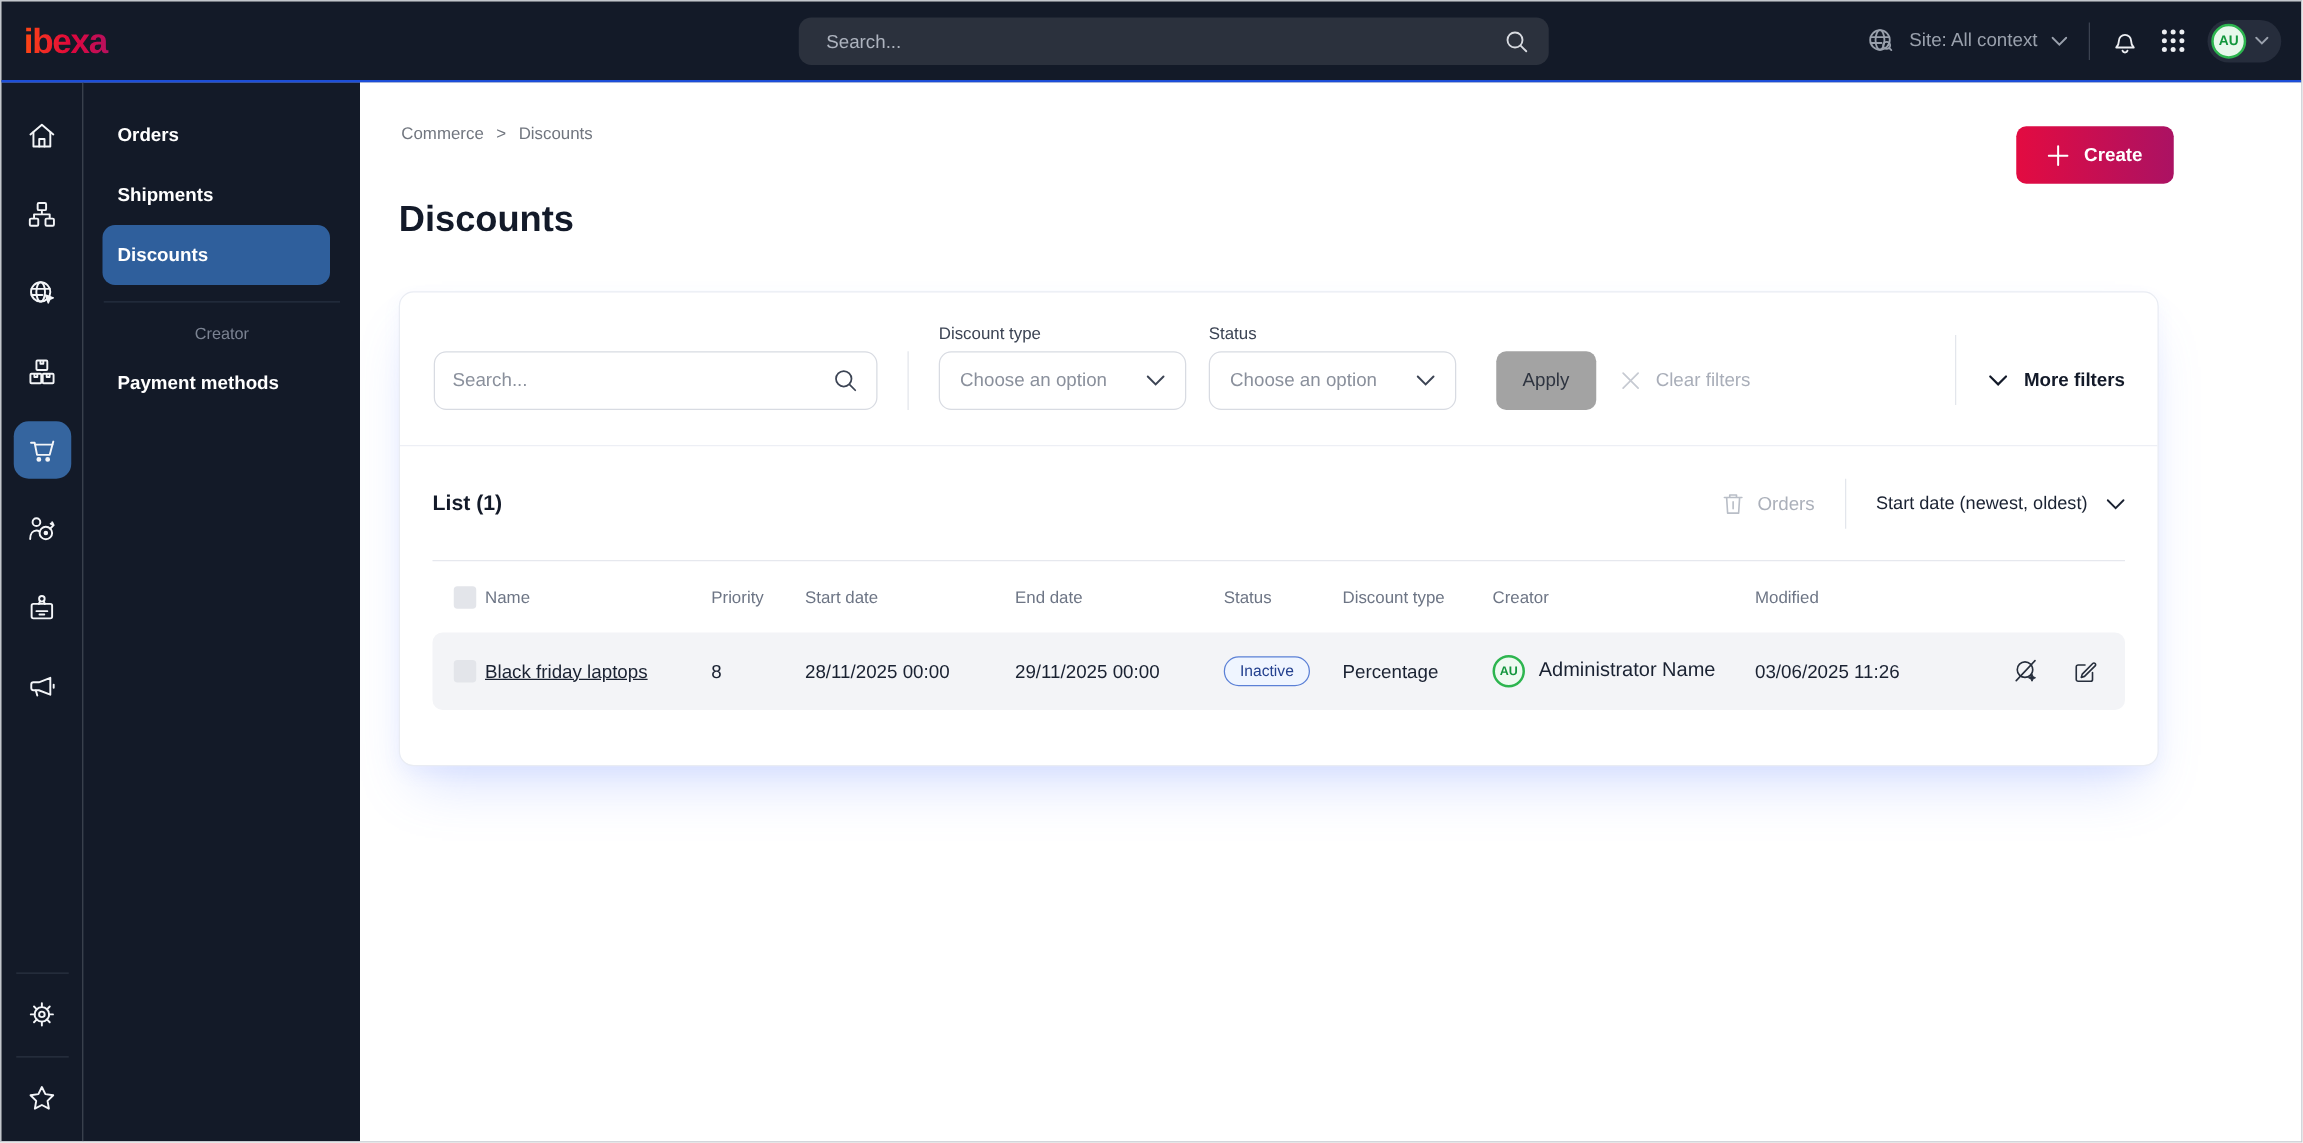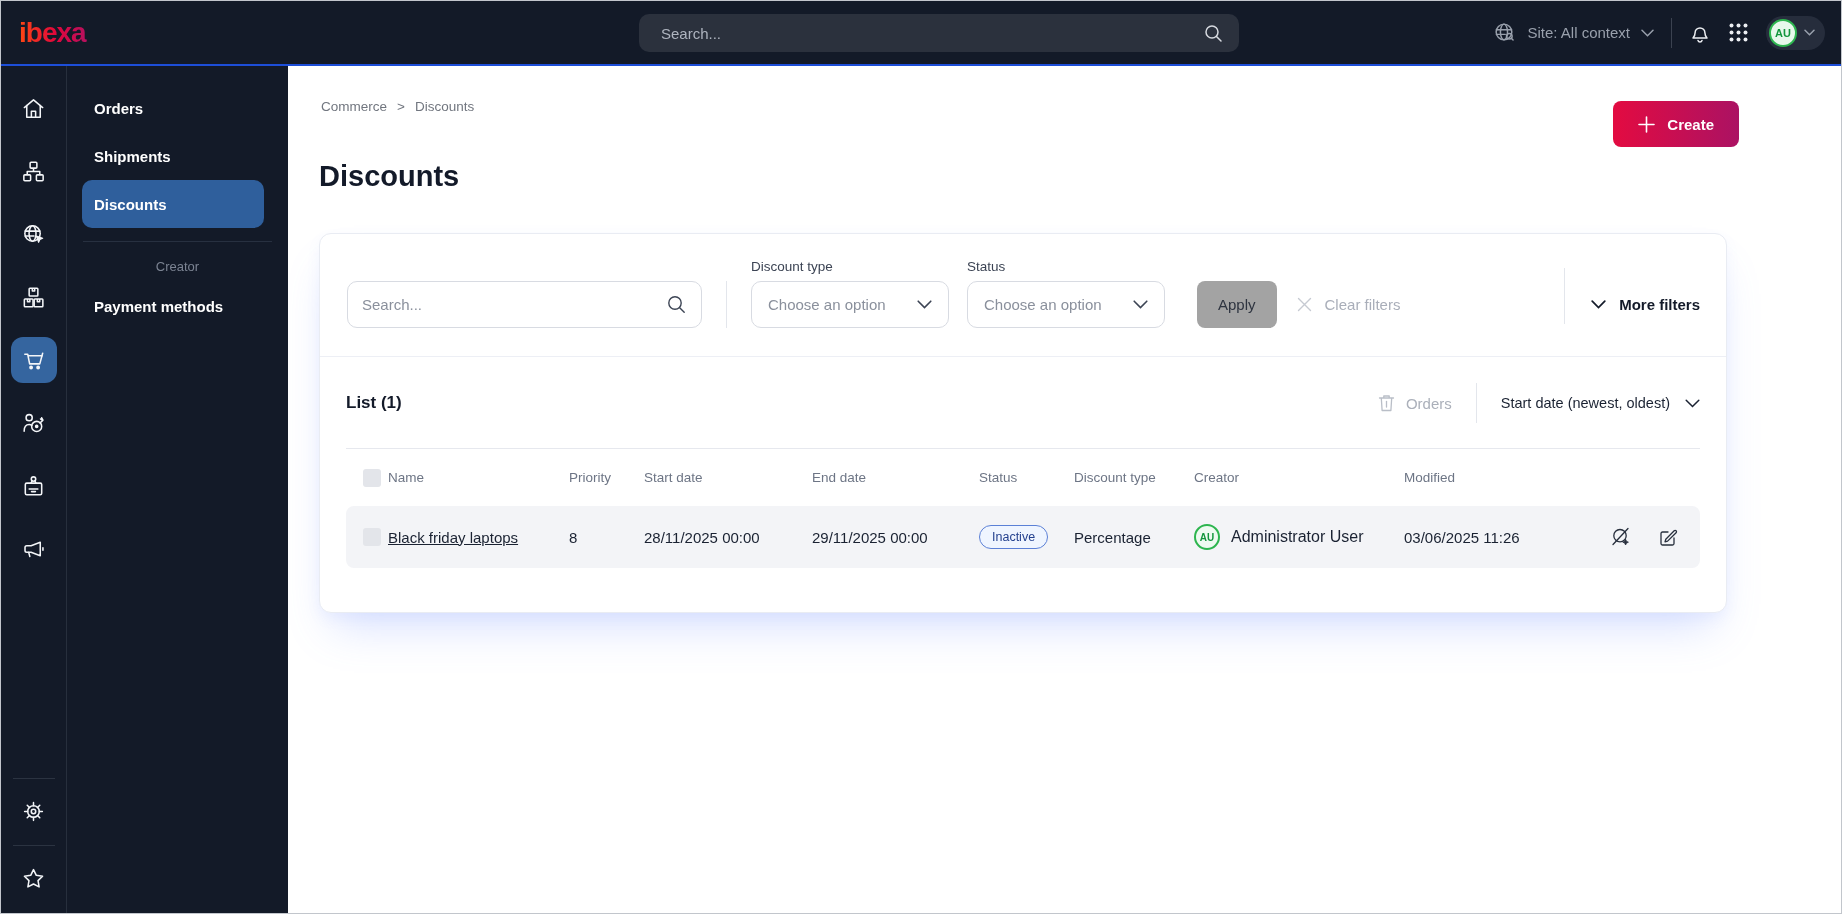--- a/index.html
+++ b/index.html
@@ -419,21 +419,21 @@
                 <span class="cb"></span>
               </span>
             <span><a class="name-link">Black friday laptops</a></span>
             <span>8</span>
             <span>28/11/2025 00:00</span>
             <span>29/11/2025 00:00</span>
             <span><span class="status-badge">Inactive</span></span>
             <span>Percentage</span>
             <span class="creator-cell">
               <span class="avatar-sm">AU</span>
-              <span>Administrator User</span>
+              <span>Administrator Name</span>
             </span>
             <span>03/06/2025 11:26</span>
             <span class="row-actions">
               <button class="act">
                 <span>
                     <svg width="20" height="20" viewBox="0 0 20 20" fill="none" stroke="currentColor" stroke-width="1.3" stroke-linecap="round">
                       <circle cx="9" cy="8.7" r="6.2"></circle>
                       <path d="M2 17.5 L17 1.5"></path>
                       <path d="M14.6 12.4 l.9 1.9 1.9 .9 -1.9 .9 -.9 1.9 -.9 -1.9 -1.9 -.9 1.9 -.9 z" fill="currentColor" stroke-width="0.8"></path>
                     </svg>

